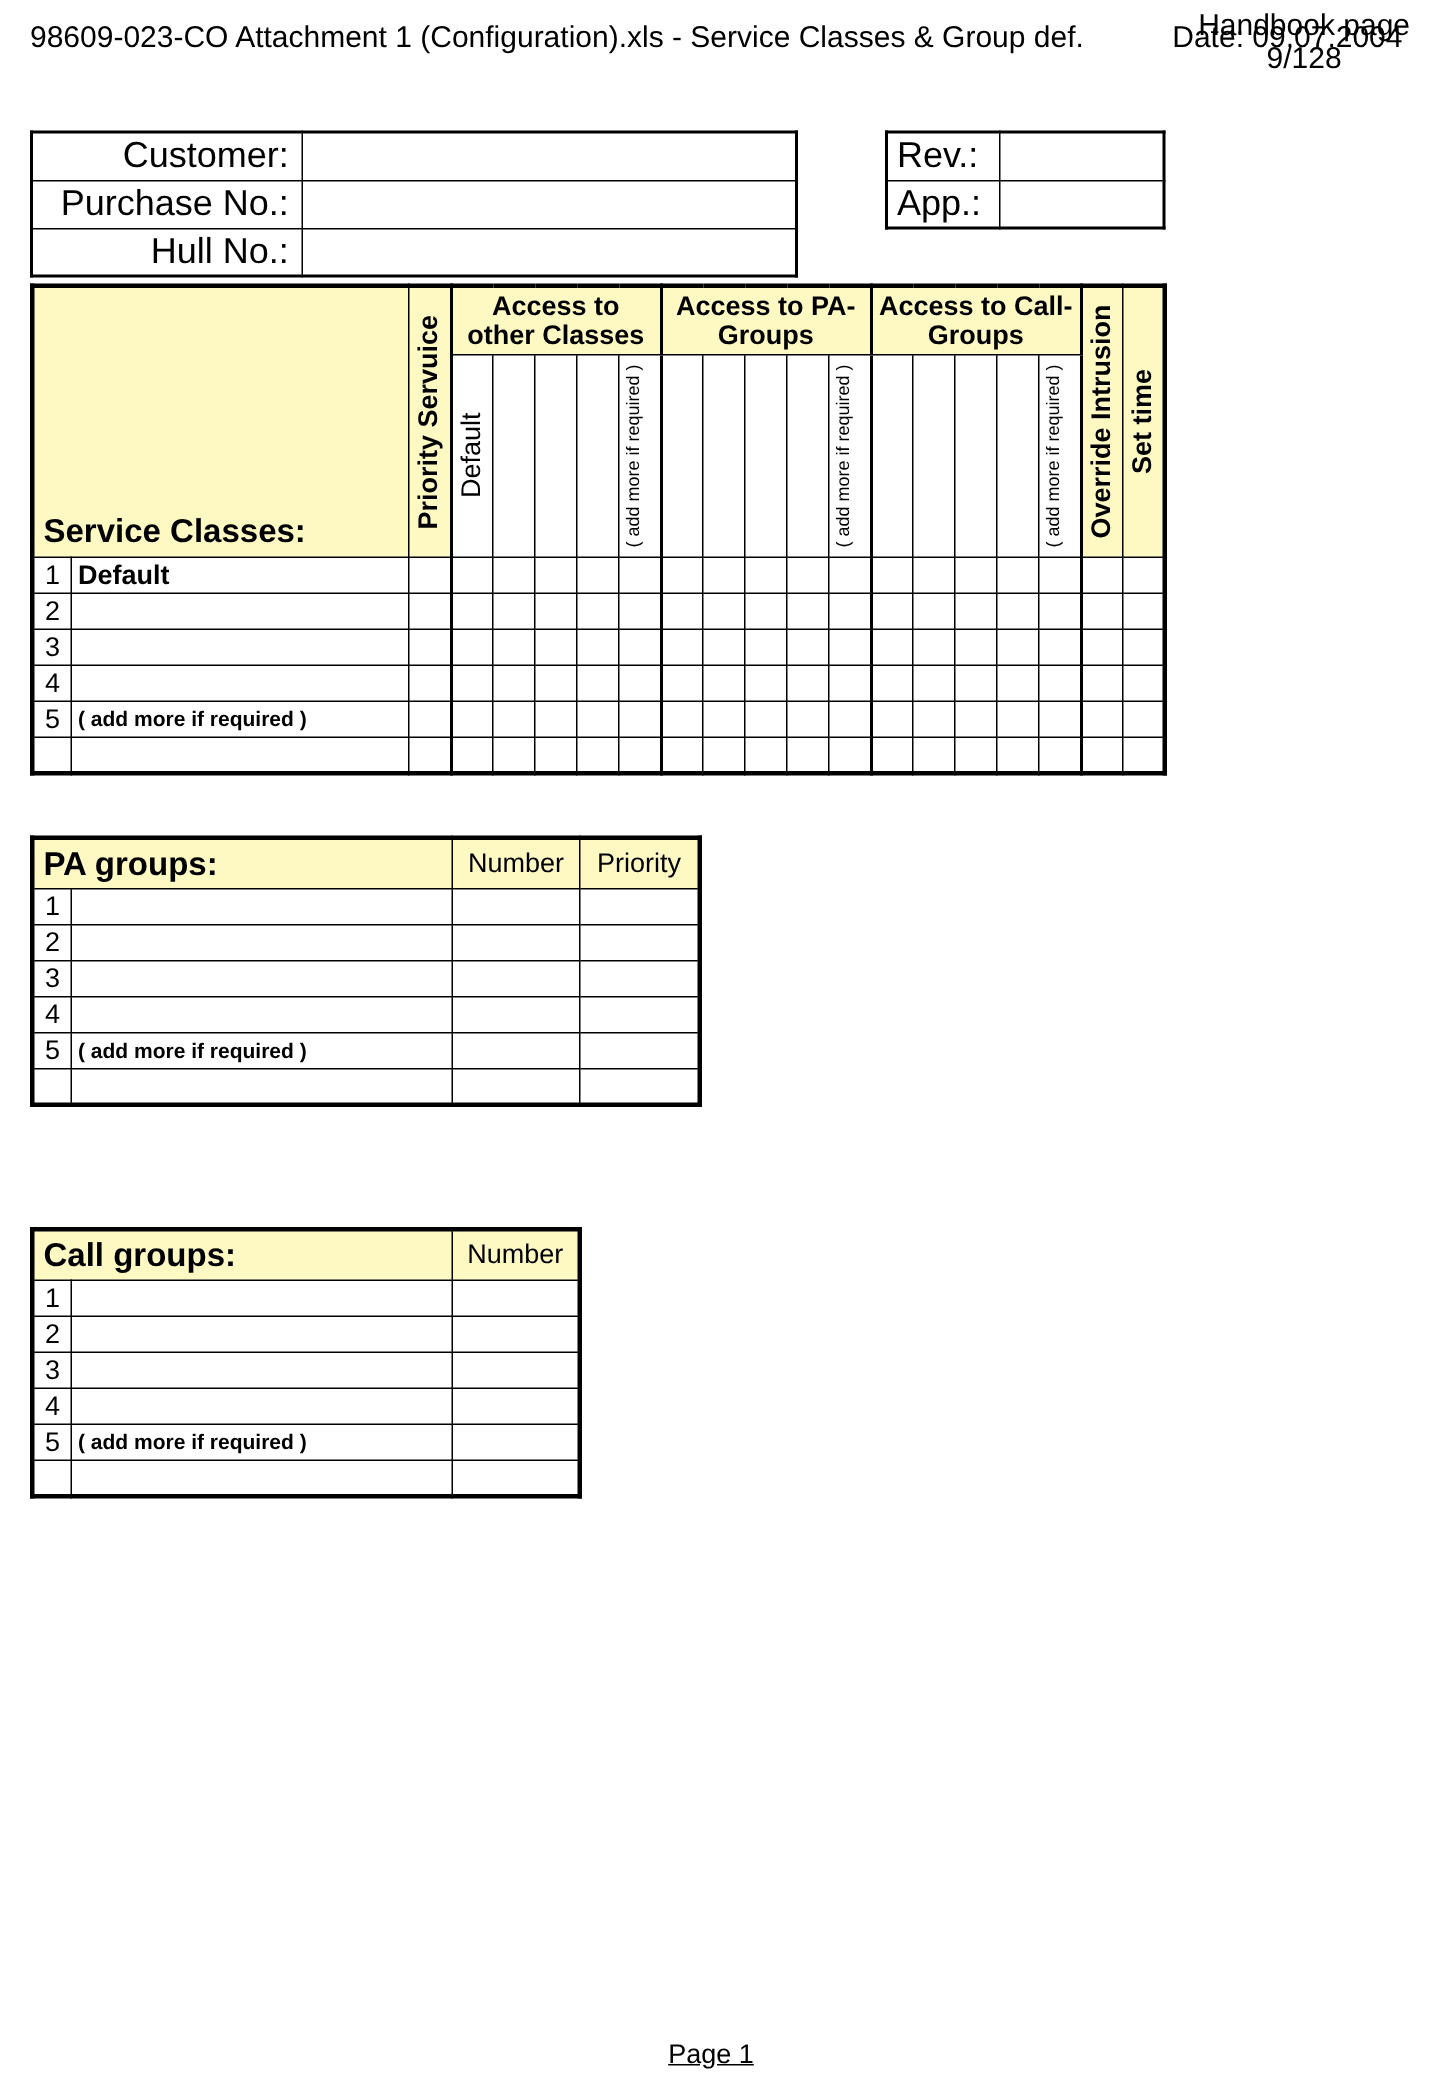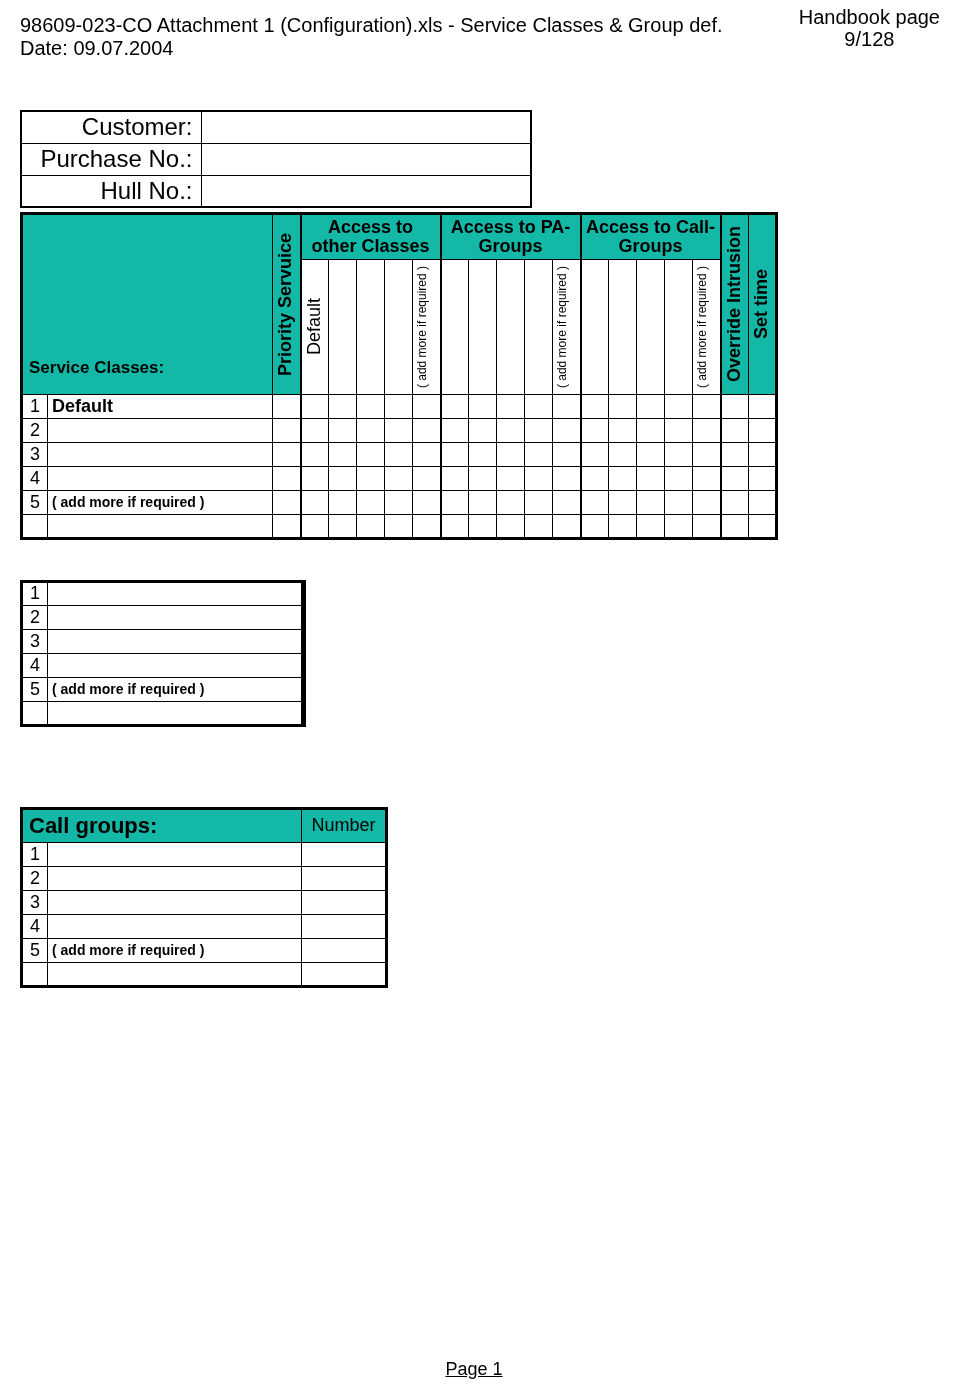--- a/index.html
+++ b/index.html
@@ -22,21 +22,20 @@
     text-align: center;
     font-size: 20px;
     line-height: 1.1;
   }
   .meta-row {
     display: flex;
     justify-content: space-between;
     align-items: flex-start;
     font-size: 20px;
     margin-top: 4px;
-    flex-direction: column;
   }
   .meta-row .left { }
   .meta-row .right { padding-right: 5px; text-align: right; }
   .spacer { height: 50px; }
 
   
   table { border-collapse: collapse; }
   td, th { padding: 0; }
 
   
@@ -60,21 +59,21 @@
     vertical-align: middle;
   }
   .revbox .lab { width: 75px; text-align: left; padding-left: 6px; }
   .revbox .val { width: 110px; }
 
   
   .svc-wrap { margin-top: 2px; }
   .svc-wrap table { border: 3px solid #000; }
   .svc-wrap td { border: 1px solid #000; }
 
-  .peach { background: #14b8a6; }
+  .peach { background: #fef9c3; }
   .vtxt {
     writing-mode: vertical-rl;
     transform: rotate(180deg);
     white-space: nowrap;
     font-size: 18px;
     font-weight: bold;
     padding: 6px 2px;
   }
   .vtxt-sm {
     writing-mode: vertical-rl;
@@ -84,23 +83,23 @@
     padding: 6px 2px;
   }
   .hdr-group {
     font-size: 18px;
     font-weight: bold;
     text-align: center;
     line-height: 1.05;
     padding: 3px 2px;
   }
   .svc-label {
-    font-size: 17px;
+    font-size: 22px;
     font-weight: bold;
-    padding: 16px 6px;
+    padding: 4px 6px;
     vertical-align: bottom;
     height: 160px;
   }
   .num-cell {
     width: 26px;
     text-align: center;
     font-size: 18px;
     height: 24px;
   }
   .name-cell { width: 225px; font-size: 18px; font-weight: bold; padding-left: 4px; height: 24px; }
@@ -157,20 +156,34 @@
           <td class="lab">Purchase No.:</td>
           <td class="val" style="border:none"></td>
         </tr>
         <tr>
           <td class="lab">Hull No.:</td>
           <td class="val"></td>
         </tr>
       </tbody>
         </table>
     </div>
+    <div class="revbox">
+      <table>
+        <tbody>
+            <tr>
+          <td class="lab">Rev.:</td>
+          <td class="val"></td>
+        </tr>
+        <tr>
+          <td class="lab">App.:</td>
+          <td class="val"></td>
+        </tr>
+      </tbody>
+        </table>
+    </div>
   </div>
 
   <div class="svc-wrap">
     <table>
 
       <tbody>
           <tr>
         <td rowspan="2" colspan="2" class="peach svc-label">Service Classes:</td>
         <td rowspan="2" class="peach narrow grp-border-r">
               <div class="vtxt">Priority Servuice</div>
@@ -346,20 +359,25 @@
         <td class="narrow"></td>
             <td class="narrow"></td>
       </tr>
     </tbody>
       </table>
   </div>
 
   <div class="small-table">
     <table>
       <tbody>
+          <tr>
+        <td colspan="2" class="peach small-hdr" style="width:280px">PA groups:</td>
+        <td class="peach small-col" style="width:85px">Number</td>
+        <td class="peach small-col" style="width:80px">Priority</td>
+      </tr>
       <tr>
             <td class="num-cell">1</td>
             <td style="width:254px"></td>
             <td></td>
             <td></td>
           </tr>
       <tr>
             <td class="num-cell">2</td>
             <td></td>
             <td></td>

